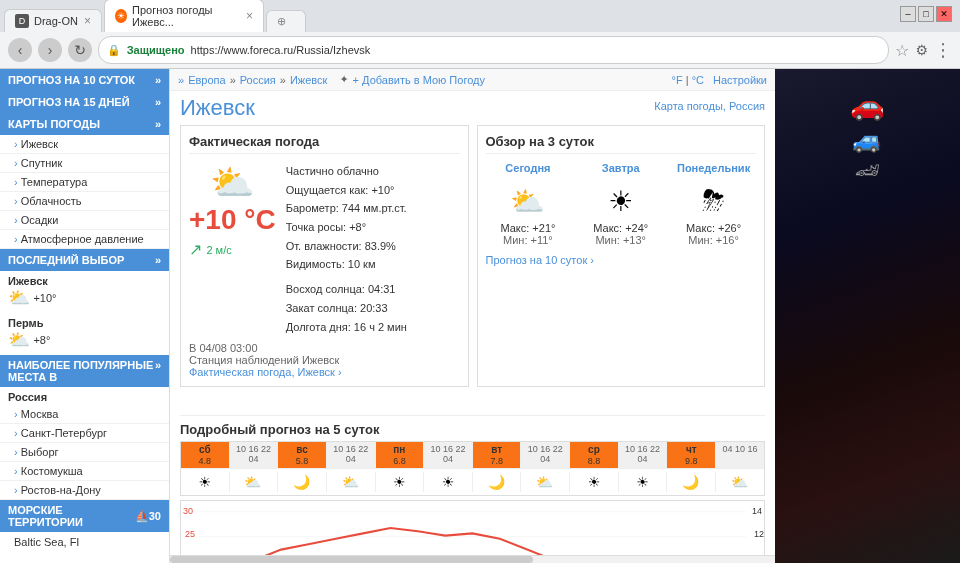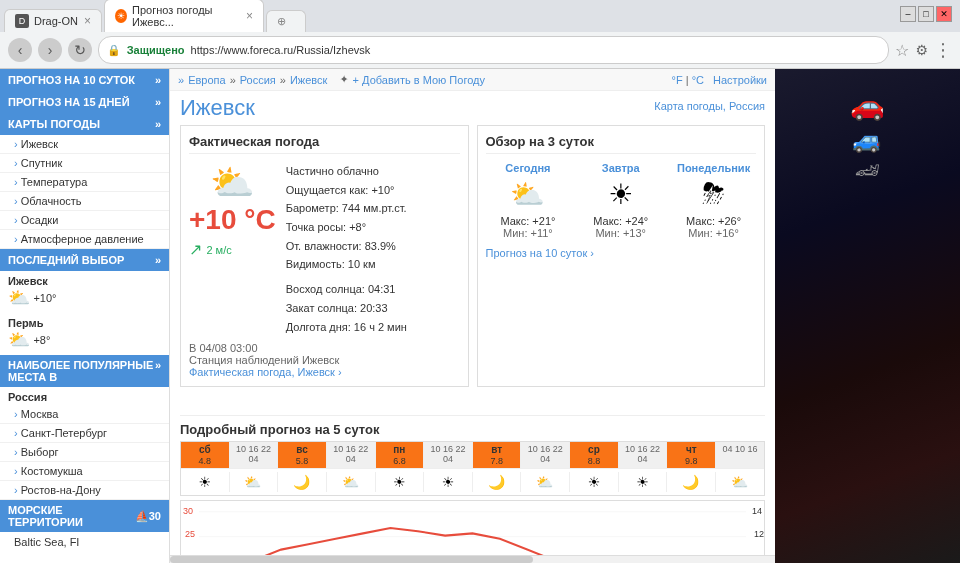--- a/index.html
+++ b/index.html
@@ -59,21 +59,21 @@
     .current-weather { display: flex; gap: 10px; }
     .weather-icon-big { font-size: 40px; color: #aaa; display: flex; flex-direction: column; align-items: center; }
     .temp-big { font-size: 28px; color: #e74c3c; font-weight: bold; }
     .wind-row { display: flex; align-items: center; gap: 4px; font-size: 11px; color: #27ae60; margin-top: 4px; }
     .weather-details { font-size: 11px; color: #333; line-height: 1.7; }
     .sun-info { margin-top: 6px; font-size: 11px; color: #333; line-height: 1.7; }
 
     
     .forecast-days { display: flex; gap: 8px; }
     .forecast-day { text-align: center; flex: 1; }
-    .day-label { font-size: 11px; color: #4a90d9; font-weight: bold; margin-bottom: 4px; }
+    .day-label { font-size: 11px; color: #4a90d9; font-weight: bold; margin-bottom: 11px; }
     .day-icon { font-size: 28px; margin: 4px 0; }
     .day-max { font-size: 11px; color: #333; }
     .day-min { font-size: 11px; color: #666; }
     .forecast-link { color: #4a90d9; font-size: 11px; text-decoration: none; display: block; margin-top: 8px; cursor: pointer; }
 
     
     .forecast-section { padding: 0 10px 8px 10px; }
     .forecast-table-title { font-size: 13px; font-weight: bold; color: #333; padding: 6px 0 4px 0; border-top: 1px solid #eee; margin-top: 20px; }
     .forecast-grid { border: 1px solid #ddd; overflow-x: auto; }
     .fg-row { display: flex; border-bottom: 1px solid #eee; }

